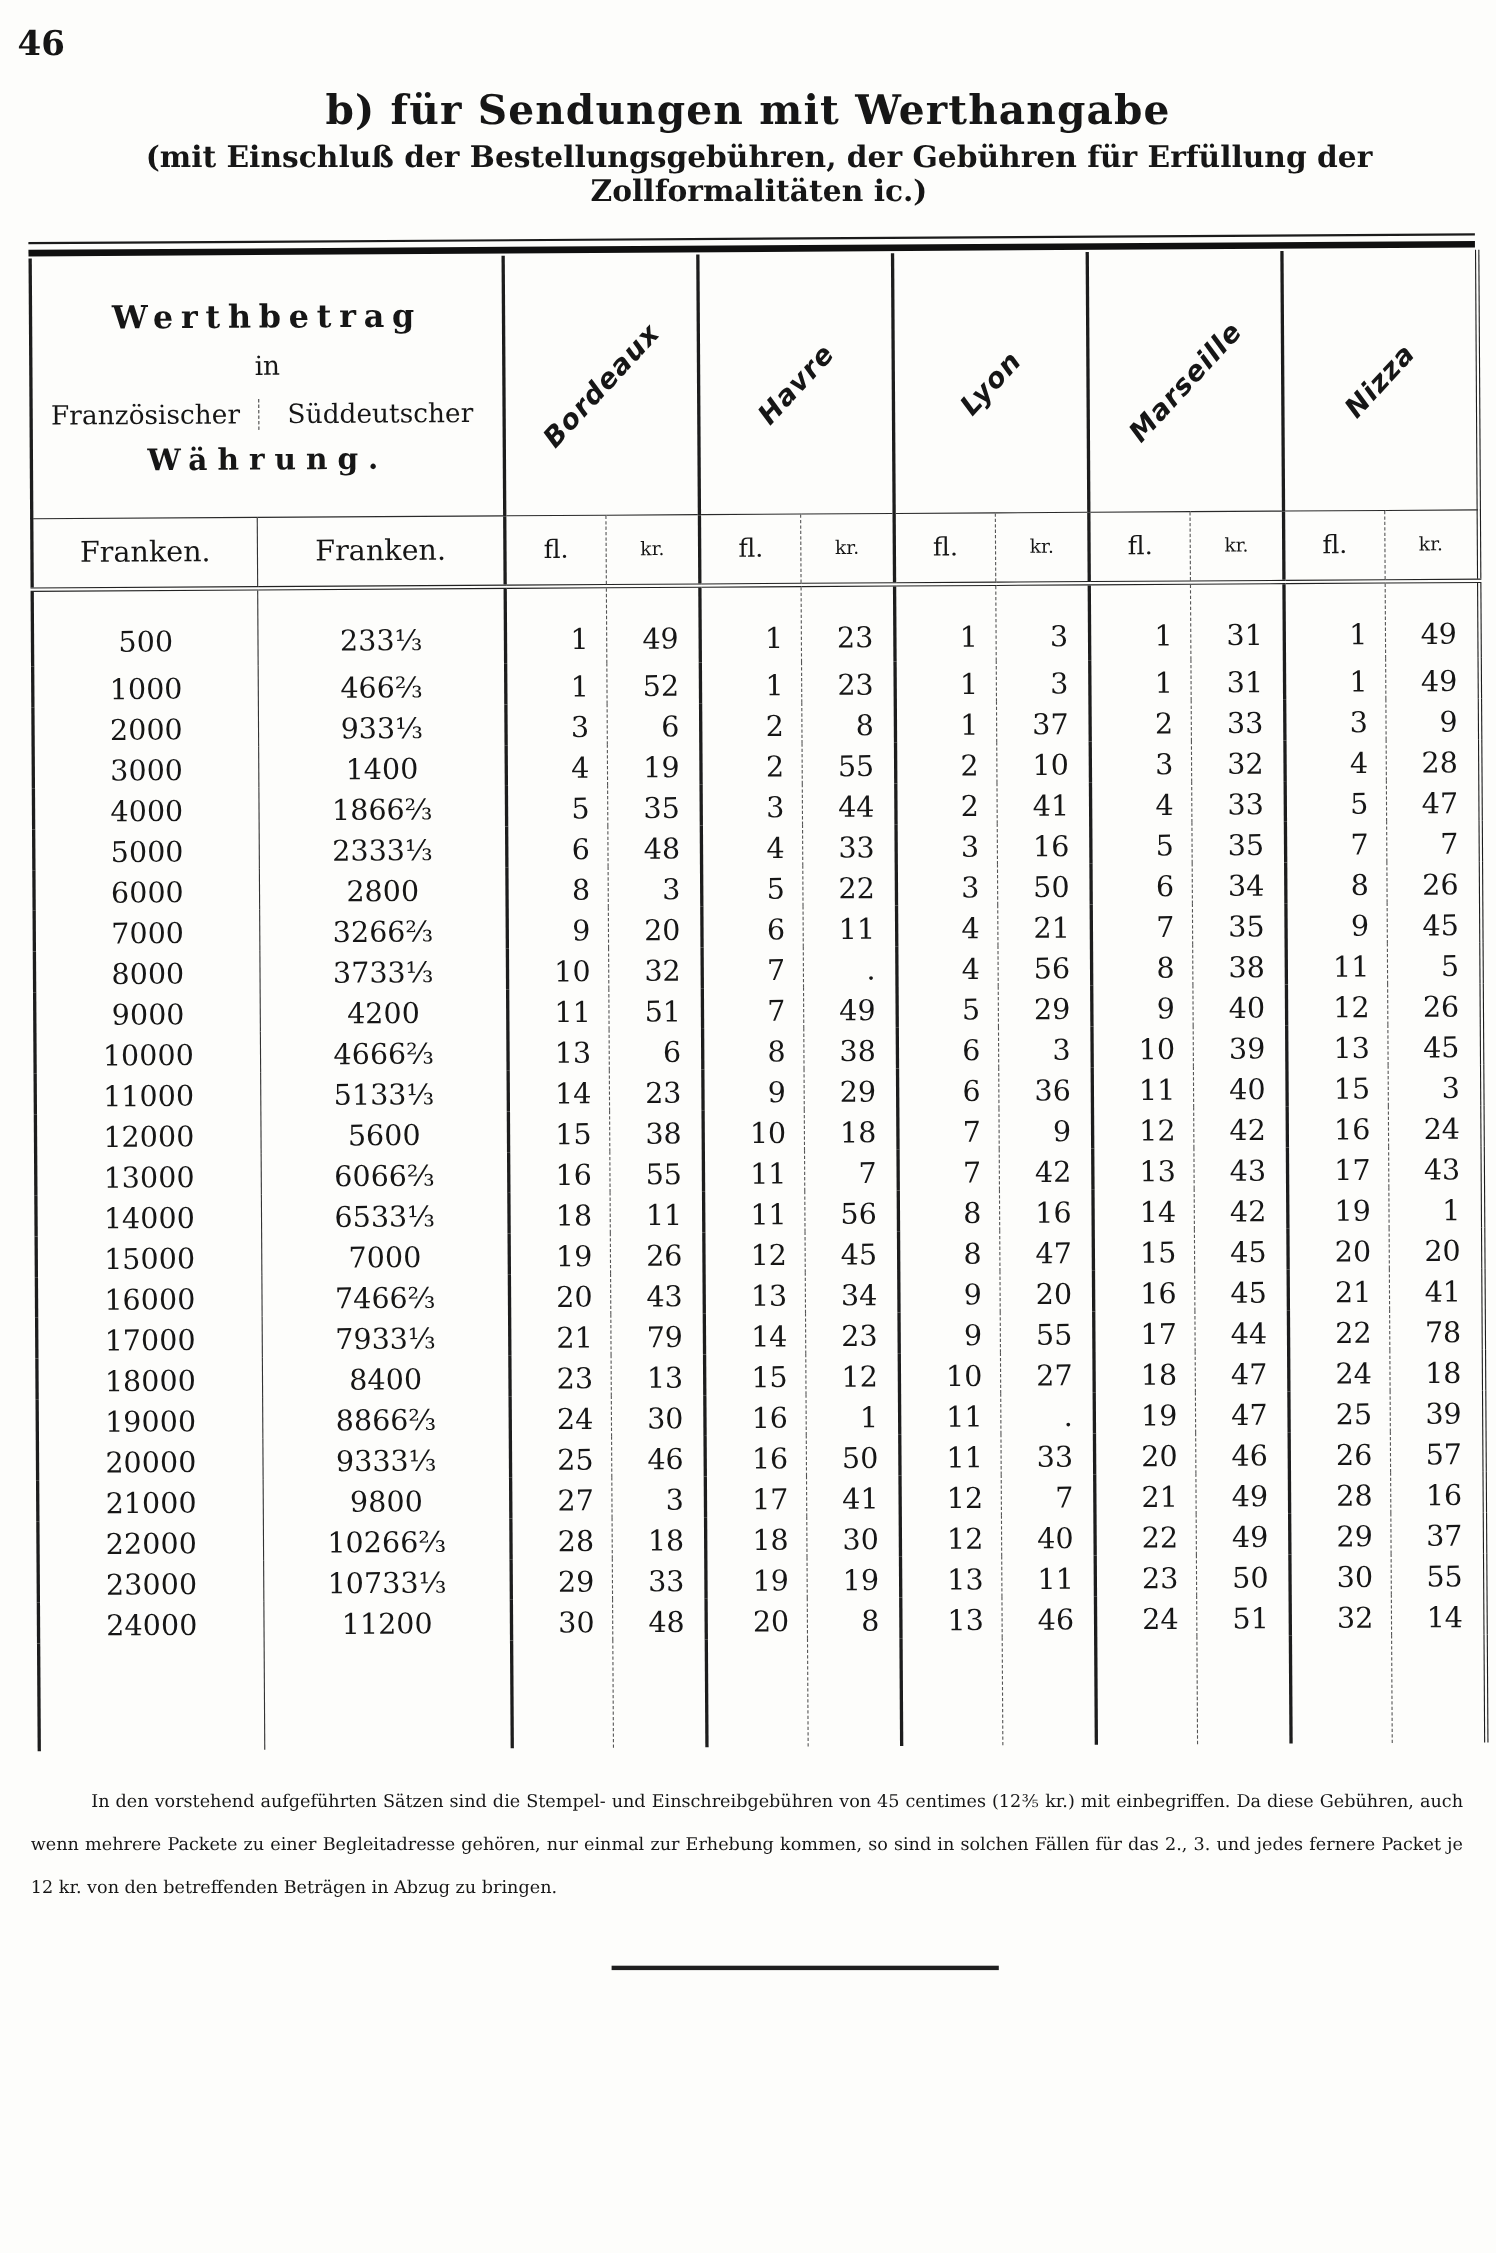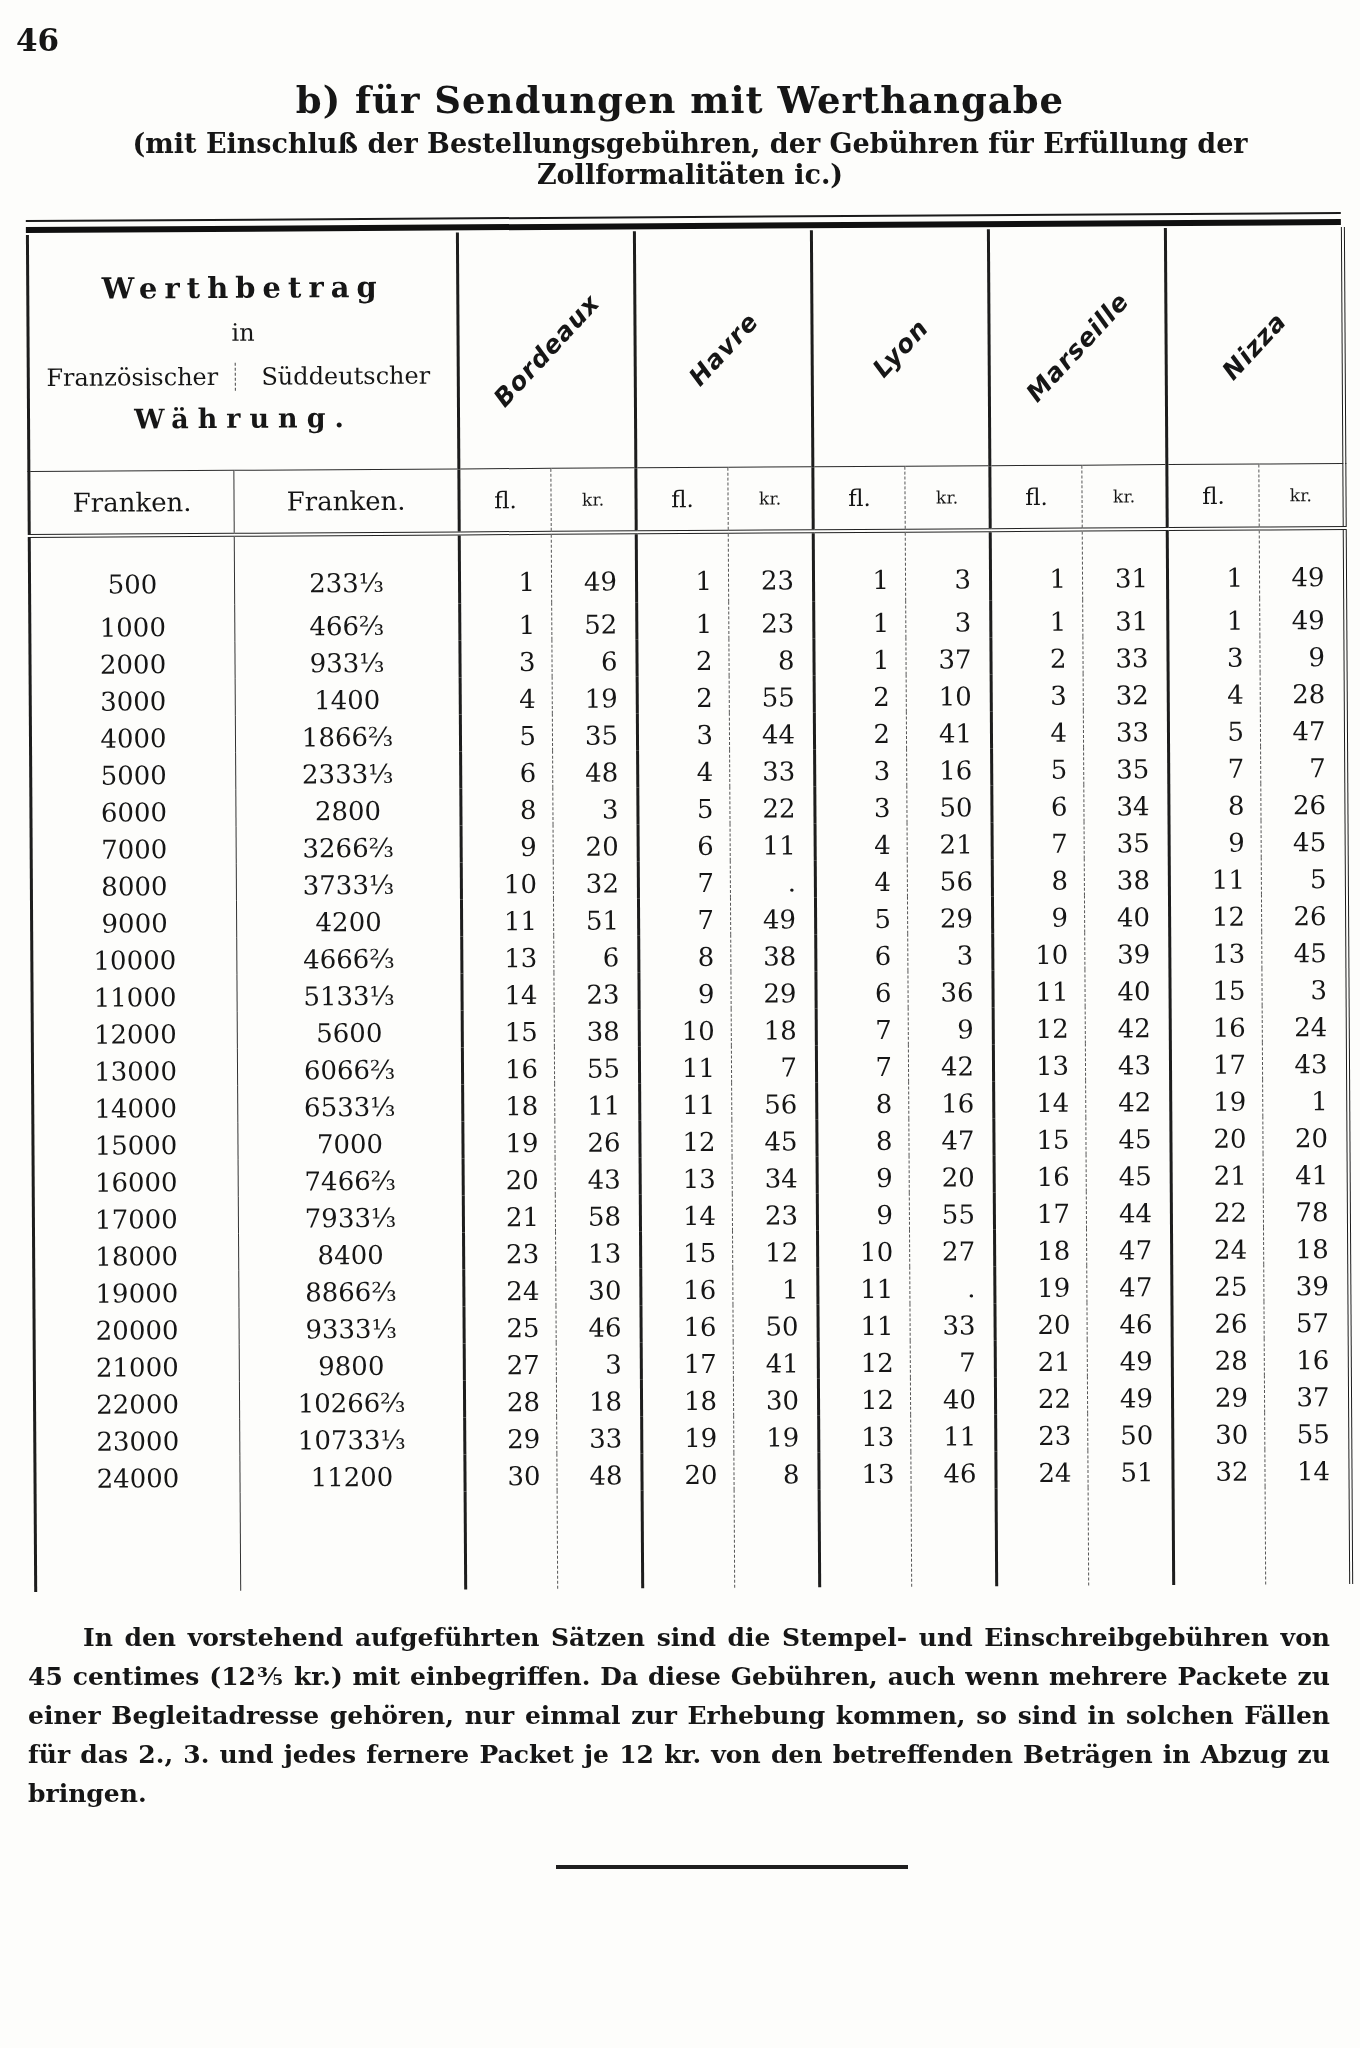--- a/index.html
+++ b/index.html
@@ -60,22 +60,22 @@
   .sub-row th.h-gu { border-left:1px solid #333; }
   td { height:37px; font-size:26px; vertical-align:bottom; }
   td.c-fr { text-align:center; }
   td.c-gu { text-align:center; border-left:1px solid #333; }
   td.c-fl { text-align:right; padding-right:16px; border-left:3px solid #1d1d1d; }
   td.c-kr { text-align:right; padding-right:18px; border-left:1px dashed #555; }
   tr.first td { padding-bottom:6px; height:62px; }
   tr.filler td { height:98px; }
   .footnotes { width:1302px; margin:30px 0 0 28px; }
   .footnotes p {
-    margin:0; font-size:25px; line-height:39px;
-    text-align:justify; text-indent:55px;font-weight:bold;
+    margin:0; font-size:16px; line-height:39px;
+    text-align:justify; text-indent:55px;
   }
   .end-rule {
     width:352px; height:4px; background:#1f1f1f;
     margin:52px 0 0 556px;
   }
 </style>
 </head>
 <body>
 
 <div class="page-number">46</div>
@@ -377,21 +377,21 @@
           <td class="c-kr">20</td>
           <td class="c-fl">16</td>
           <td class="c-kr">45</td>
           <td class="c-fl">21</td>
           <td class="c-kr">41</td>
         </tr>
         <tr>
           <td class="c-fr">17000</td>
           <td class="c-gu">7933⅓</td>
           <td class="c-fl">21</td>
-          <td class="c-kr">58</td>
+          <td class="c-kr">79</td>
           <td class="c-fl">14</td>
           <td class="c-kr">23</td>
           <td class="c-fl">9</td>
           <td class="c-kr">55</td>
           <td class="c-fl">17</td>
           <td class="c-kr">44</td>
           <td class="c-fl">22</td>
           <td class="c-kr">78</td>
         </tr>
         <tr>

